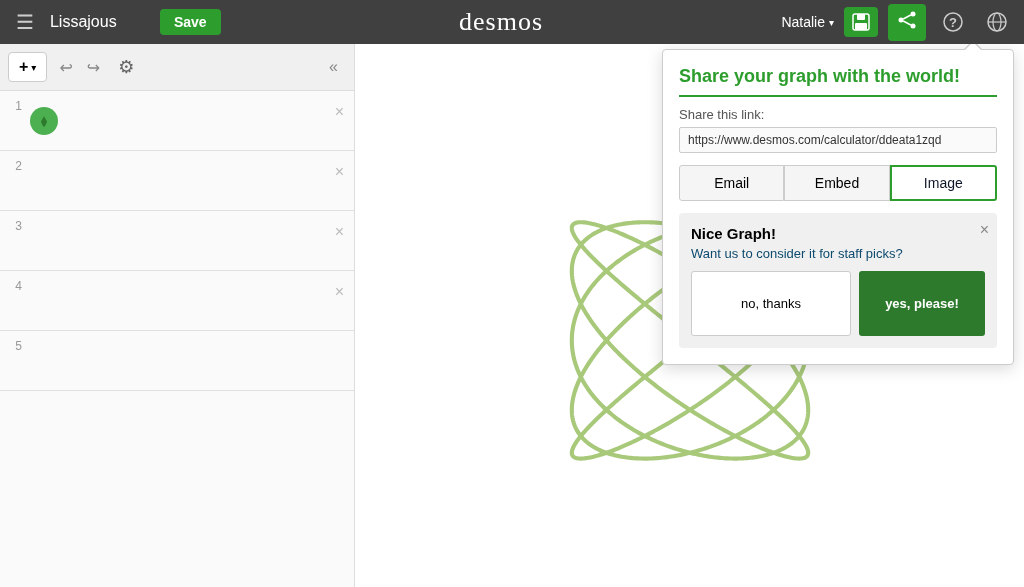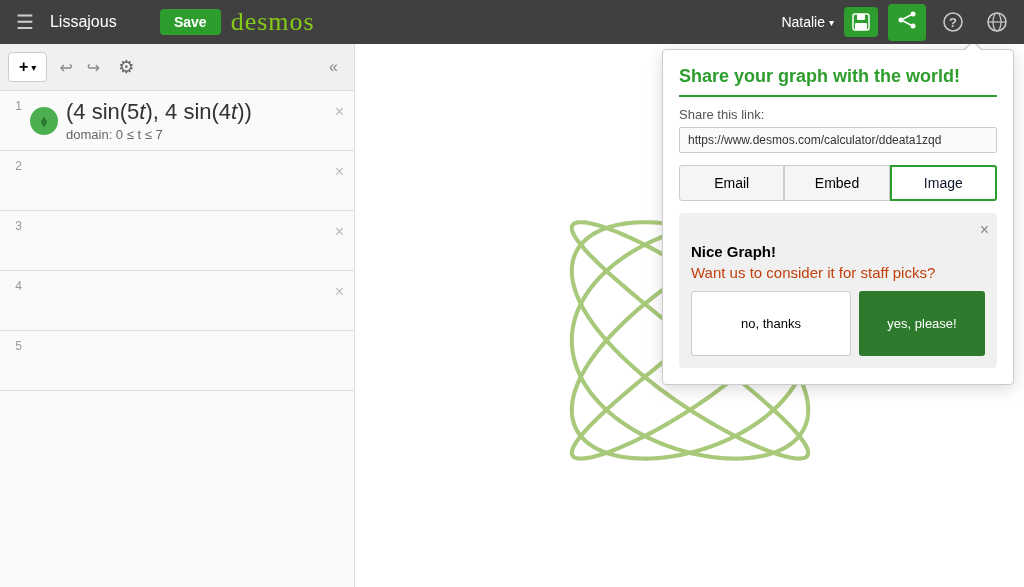--- a/index.html
+++ b/index.html
@@ -13,21 +13,21 @@
     #topnav .hamburger { font-size: 18px; cursor: pointer; padding: 4px 6px; }
     #topnav .title-input {
       background: transparent; border: none; color: #fff;
       font-size: 16px; width: 100px; outline: none;
     }
     #topnav .save-btn {
       background: #2d9e2d; color: #fff; border: none; border-radius: 4px;
       padding: 5px 14px; font-size: 14px; cursor: pointer; font-weight: bold;
     }
     #topnav .desmos-logo {
-      flex: 1; font-size: 26px; color: #84cc16;
+      flex: 1; text-align: center; font-size: 26px; color: #ffffff;
       font-family: Georgia, serif; letter-spacing: 1px;
     }
     #topnav .user-area { display: flex; align-items: center; gap: 4px; font-size: 14px; }
     #topnav .user-area .chevron { font-size: 10px; }
     #topnav .icon-btn {
       background: none; border: none; color: #ccc; font-size: 20px;
       cursor: pointer; padding: 4px 6px; display: flex; align-items: center;
     }
     #topnav .icon-btn.active { background: #2d9e2d; border-radius: 4px; color: #fff; }
     #topnav .share-btn {
@@ -139,31 +139,31 @@
 
     
     #staff-picks {
       margin-top: 12px; background: #f0f0f0; border-radius: 4px;
       padding: 12px; position: relative;
     }
     #staff-picks .close-x {
       position: absolute; right: 8px; top: 8px;
       color: #888; cursor: pointer; font-size: 16px;
     }
-    #staff-picks .sp-title { font-weight: bold; font-size: 15px; margin-bottom: 4px; margin-top: 18px; }
-    #staff-picks .sp-desc { font-size: 15px; color: #c2410c; margin-bottom: 10px; }
+    #staff-picks .sp-title { font-weight: bold; font-size: 15px; margin-bottom: 4px; }
+    #staff-picks .sp-desc { font-size: 13px; color: #0c4a6e; margin-bottom: 10px; }
     .sp-buttons { display: flex; gap: 8px; }
     .sp-no {
       flex: 1; padding: 24px; border: 1px solid #ccc; background: #fff;
       border-radius: 3px; cursor: pointer; font-size: 13px; text-align: center;
     }
     .sp-yes {
       flex: 1; padding: 8px; background: #2d7a2d; color: #fff;
       border: none; border-radius: 3px; cursor: pointer; font-size: 13px;
-      text-align: center; font-weight: normal;
+      text-align: center; font-weight: bold;
     }
 
     
     #share-popup::before {
       content: '';
       position: absolute; top: -10px; right: 30px;
       border-left: 10px solid transparent;
       border-right: 10px solid transparent;
       border-bottom: 10px solid #ccc;
     }
@@ -239,28 +239,20 @@
     <div id="expr-list">
 
       <div class="expr-row">
         <span class="line-num">1</span>
         <div class="avatar">
           <svg width="18" height="18" viewBox="0 0 18 18">
             <path d="M9,2 C7,4 4,6 4,9 C4,12 6,15 9,16 C12,15 14,12 14,9 C14,6 11,4 9,2Z" fill="#4caf50"></path>
             <path d="M9,4 C8,7 6,8 6,10 C7,13 9,15 9,15 C9,15 11,13 12,10 C12,8 10,7 9,4Z" fill="#2d7a2d"></path>
           </svg>
         </div>
-        <div class="expr-content">
-          <div class="expr-main">
-            (4 sin(5<em>t</em>), 4 sin(4<em>t</em>))
-          </div>
-          <div class="expr-domain">
-            domain: 0 ≤ t ≤ 7
-          </div>
-        </div>
         <span class="close-btn">×</span>
       </div>
 
       <div class="expr-row">
         <span class="line-num">2</span>
         <div class="expr-content"></div>
         <span class="close-btn">×</span>
       </div>
 
       <div class="expr-row">

